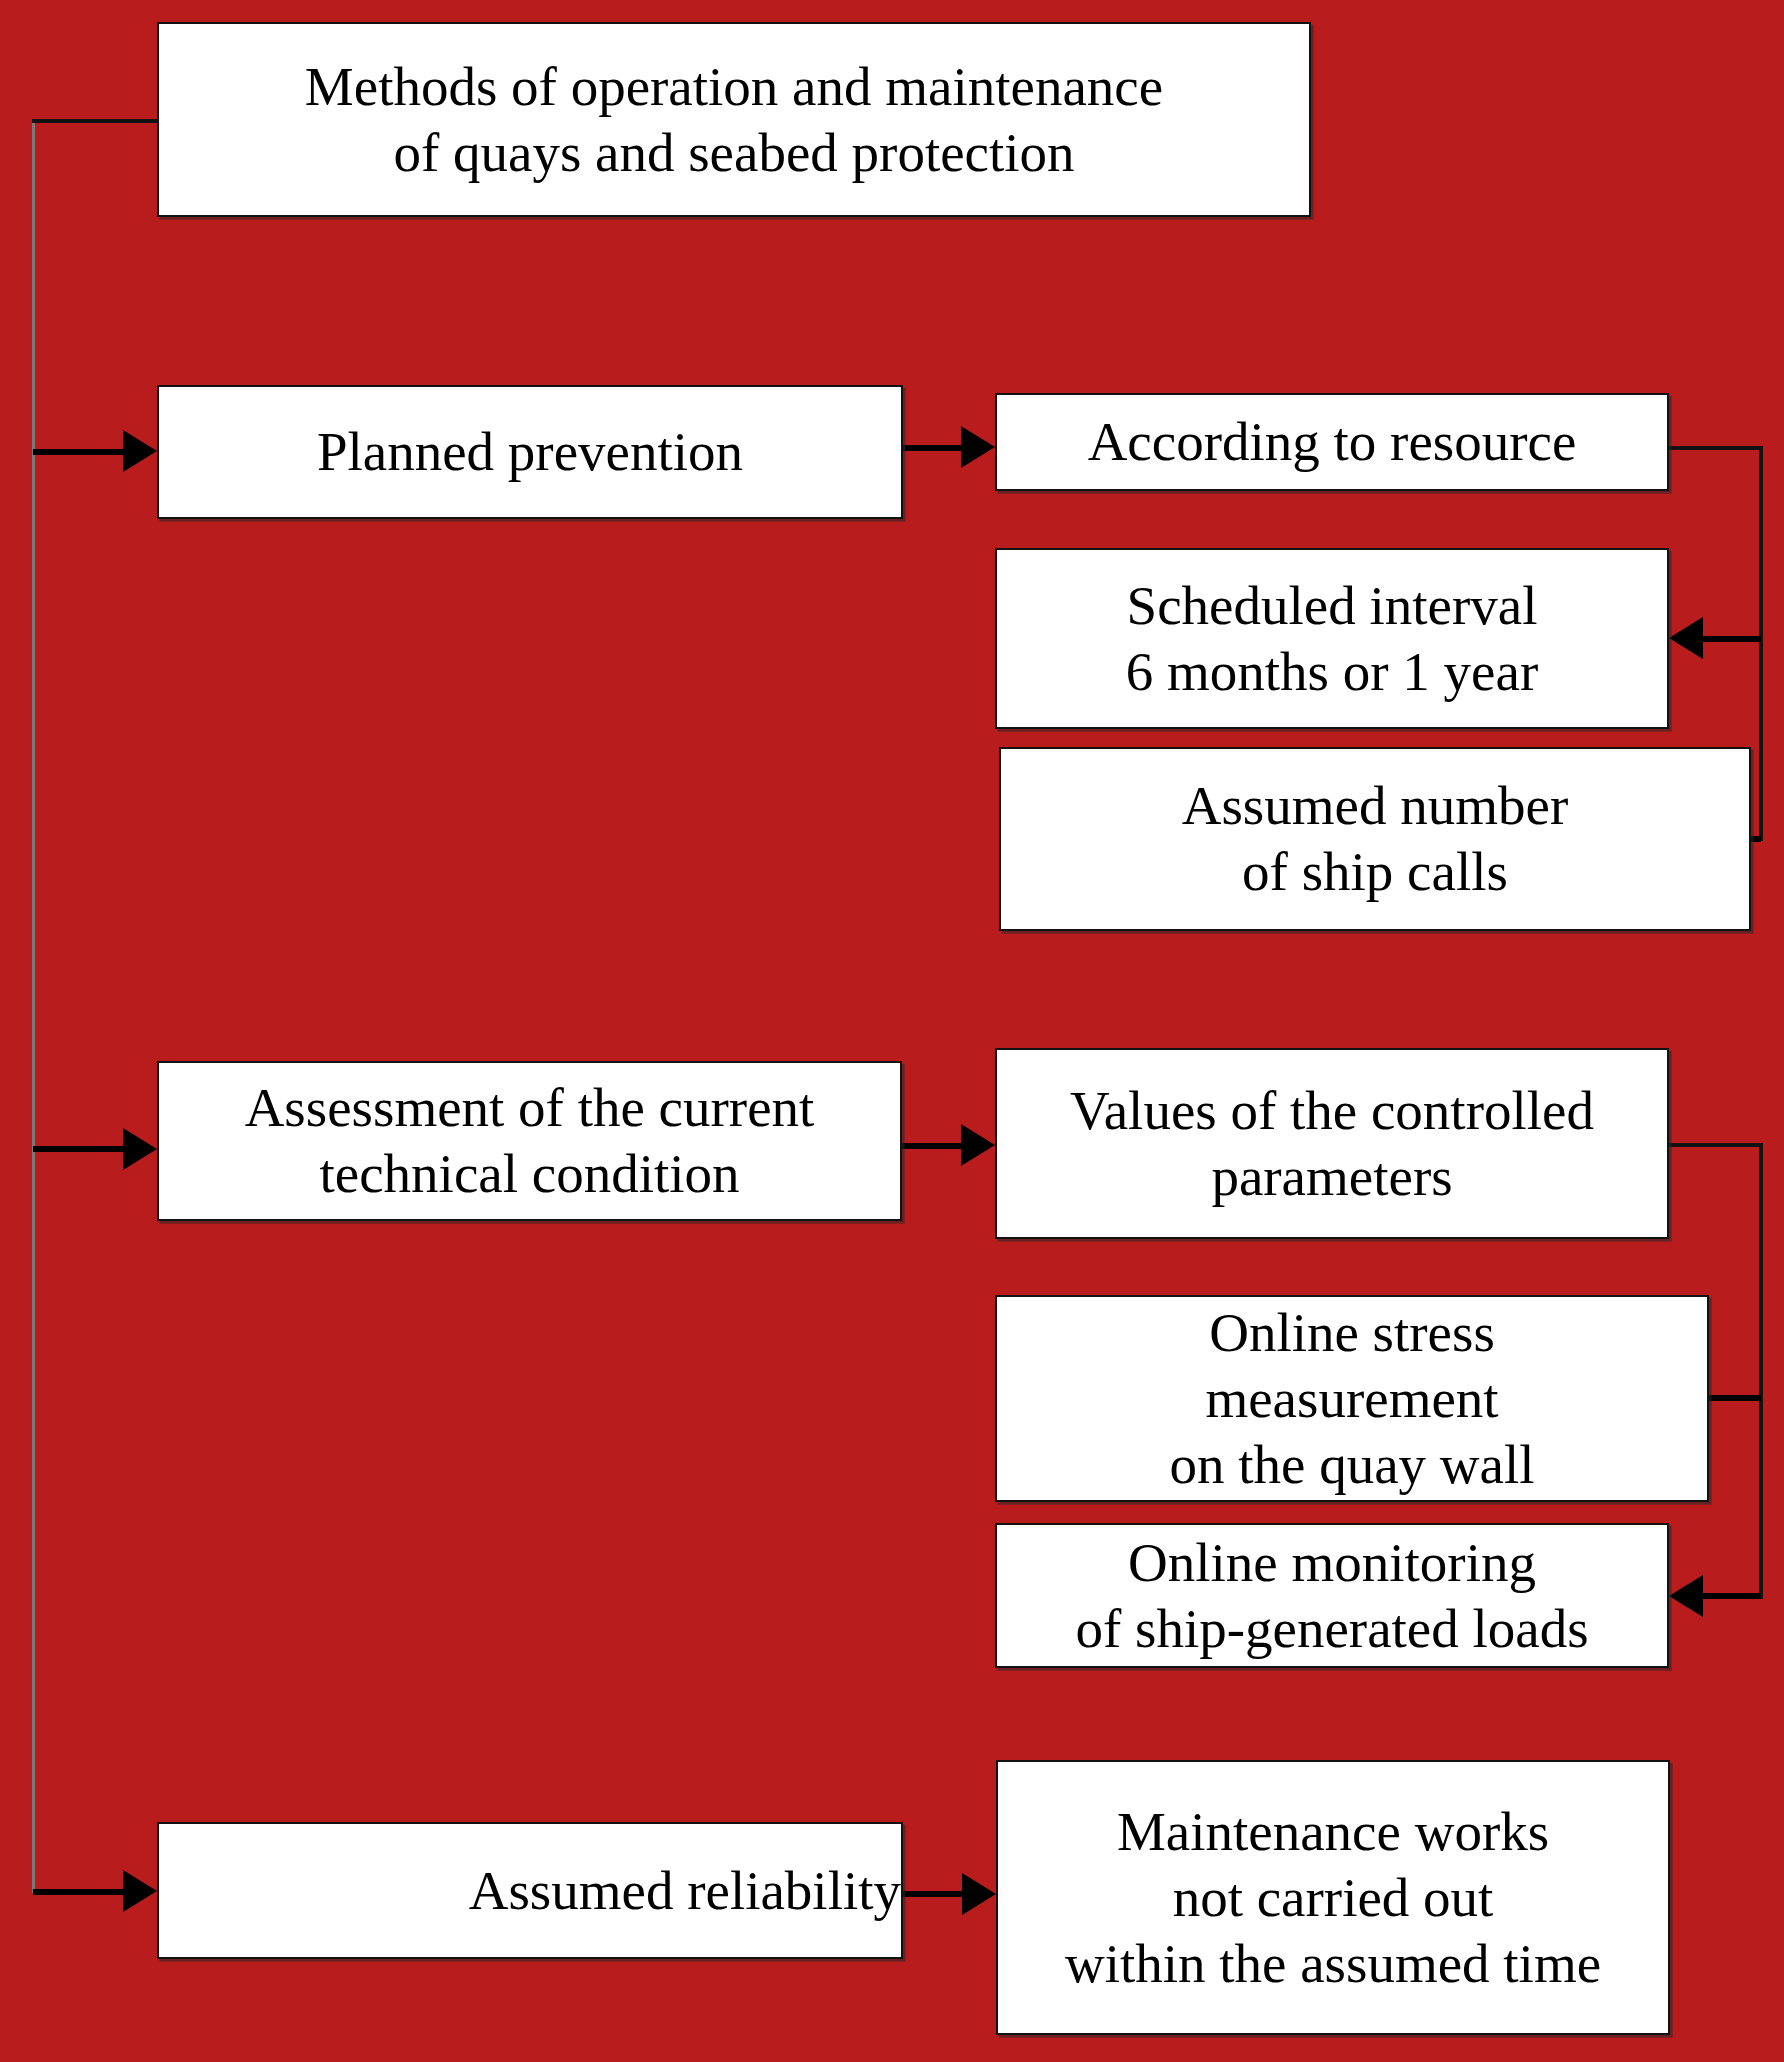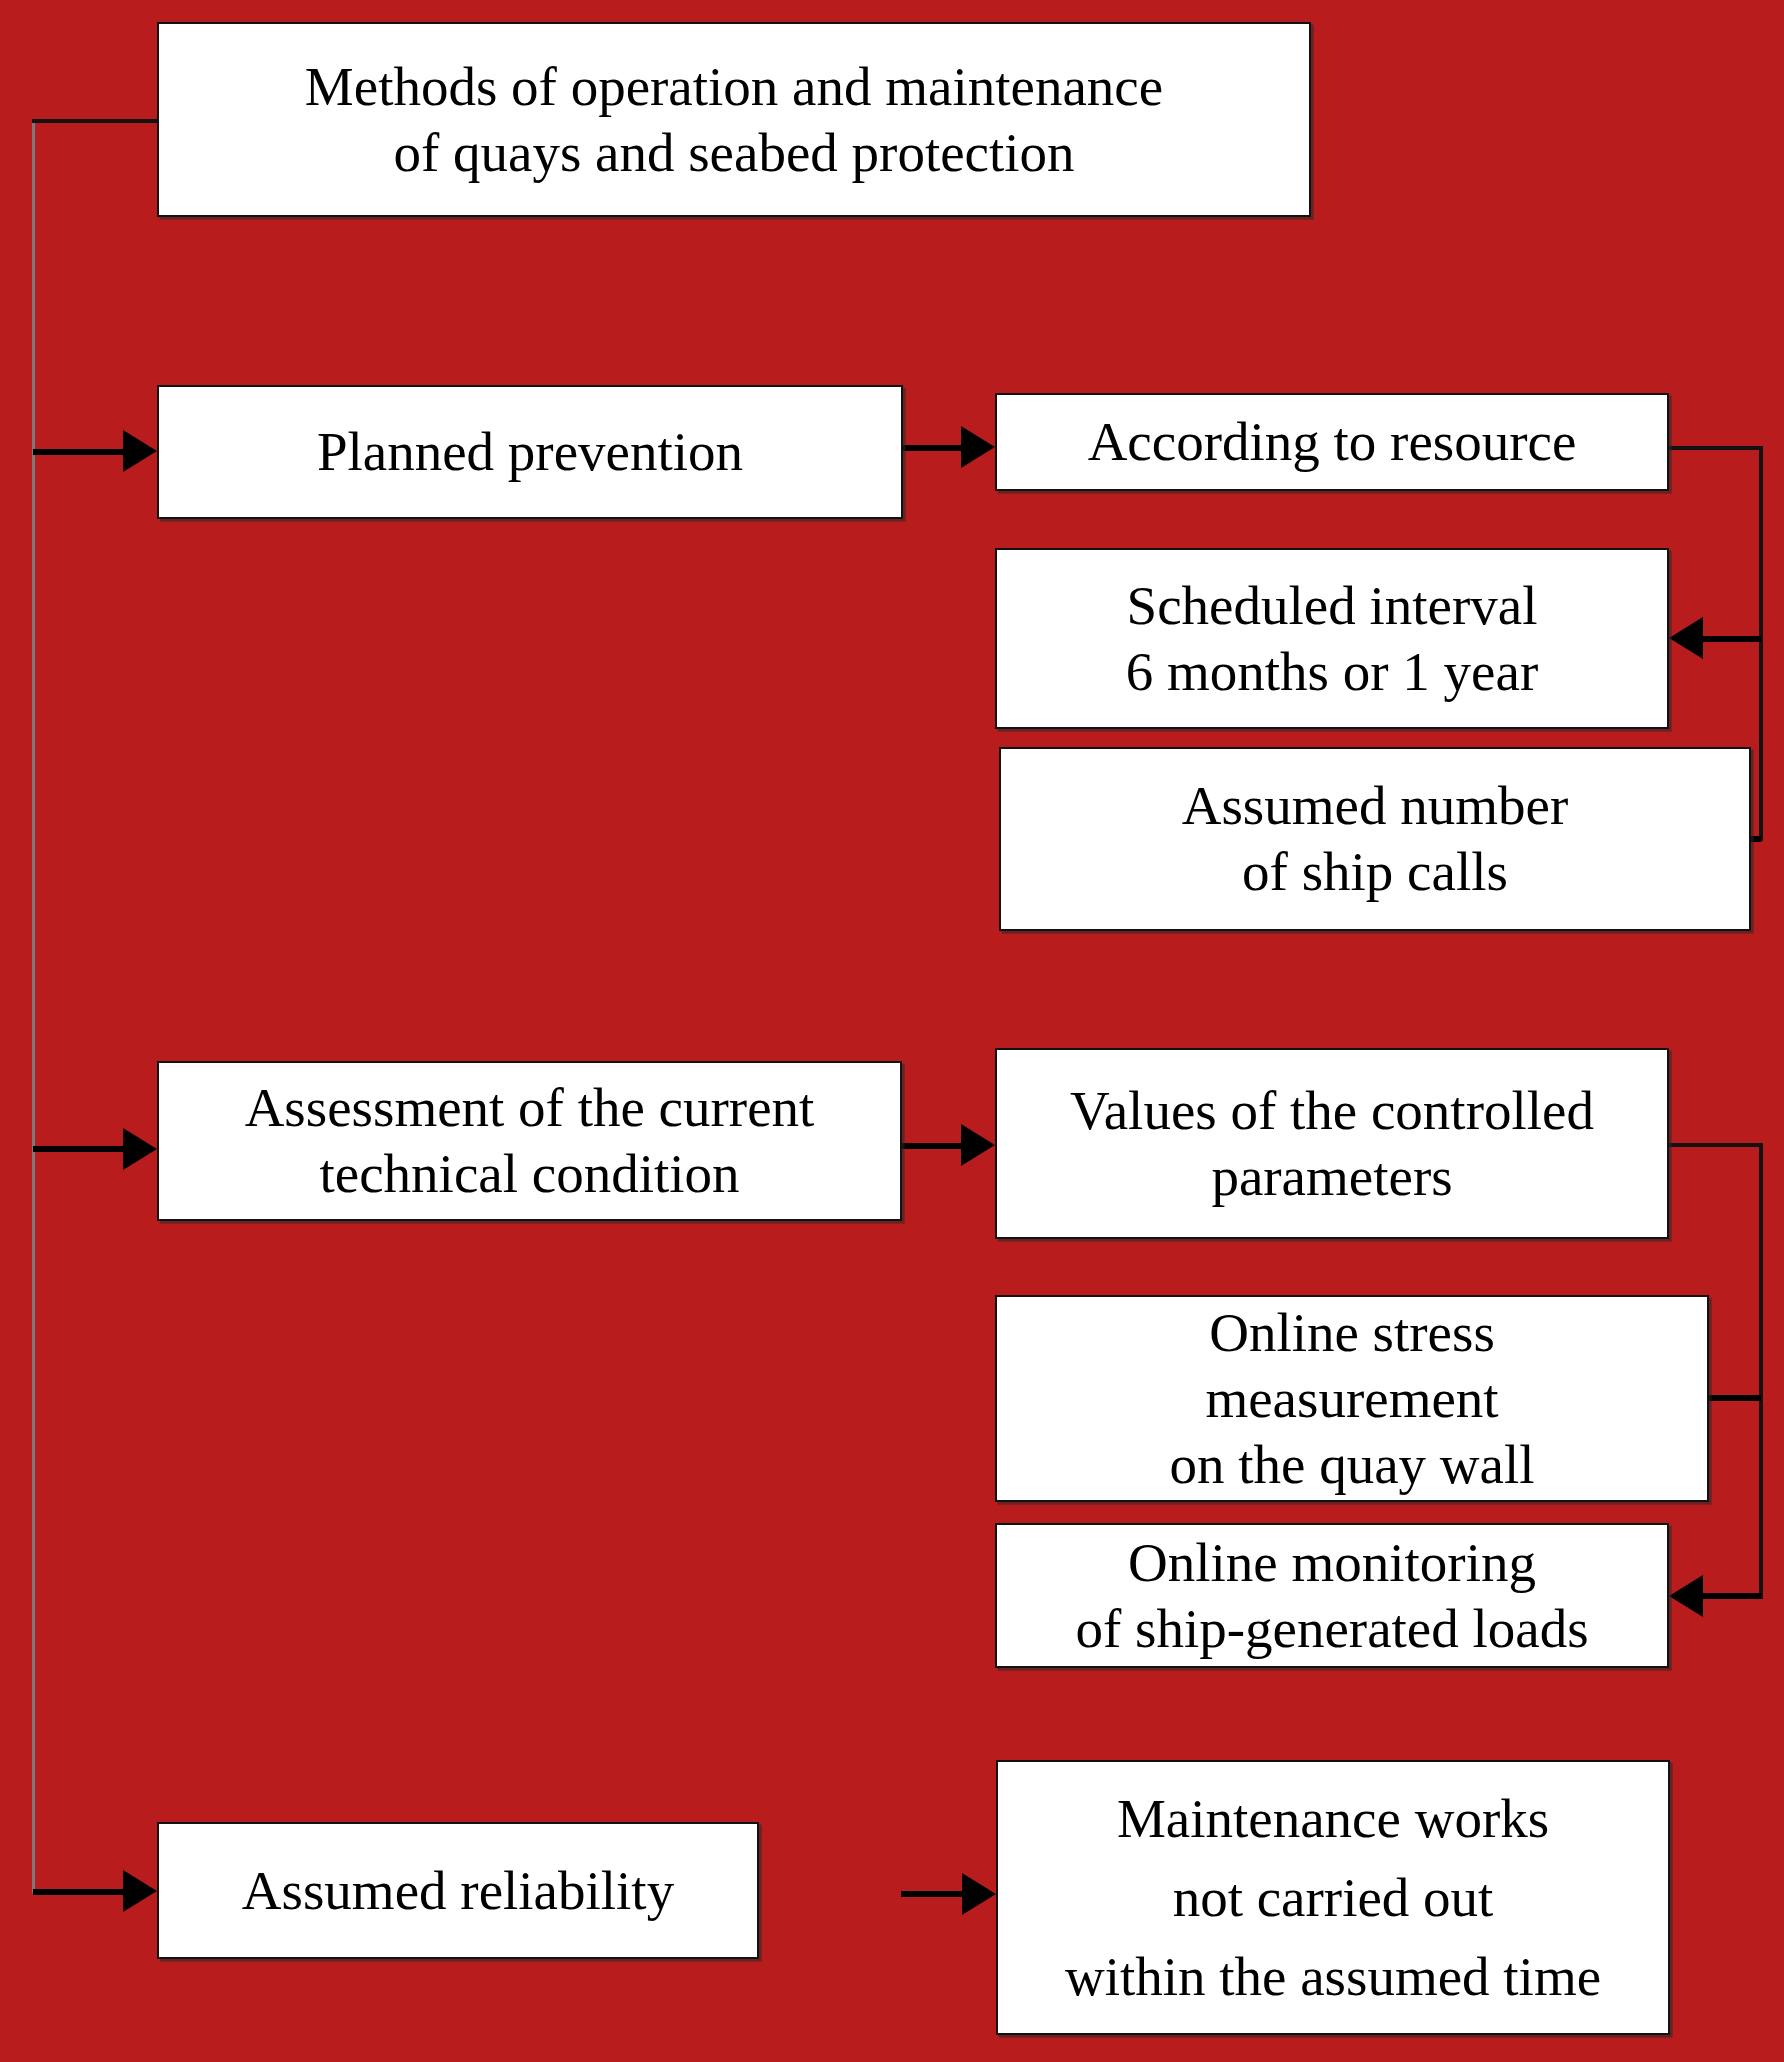--- a/index.html
+++ b/index.html
@@ -142,24 +142,24 @@
     <span>Online stress</span>
     <span>measurement</span>
     <span>on the quay wall</span>
   </div>
 
   <div class="box" style="left:995px; top:1523px; width:674px; height:145px;">
     <span>Online monitoring</span>
     <span>of ship-generated loads</span>
   </div>
 
-  <div class="box" style="left:157px; top:1822px; width:602px; height:137px;">
+  <div class="box" style="left:157px; top:1822px; width:746px; height:137px;align-items:flex-end;">
     <span>Assumed reliability</span>
   </div>
 
-  <div class="box" style="left:996px; top:1760px; width:674px; height:275px;gap:13px;">
+  <div class="box" style="left:996px; top:1760px; width:674px; height:275px;">
     <span>Maintenance works</span>
     <span>not carried out</span>
     <span>within the assumed time</span>
   </div>
 
 </div>
 
 
 </body></html>

